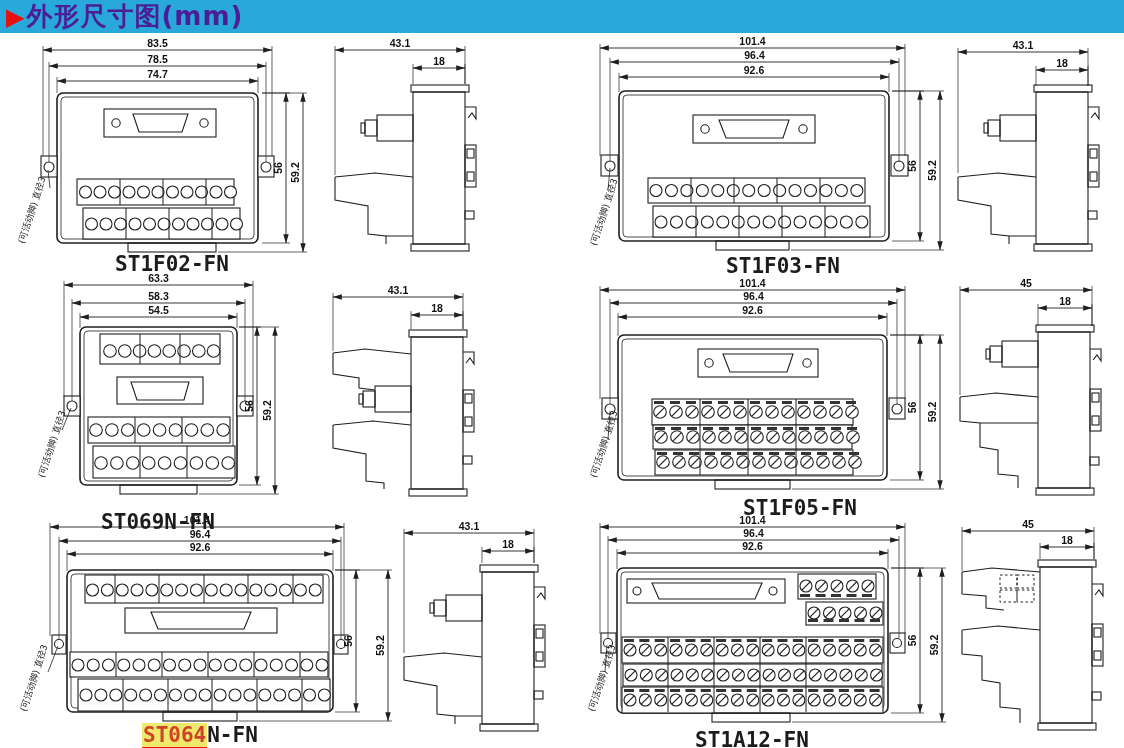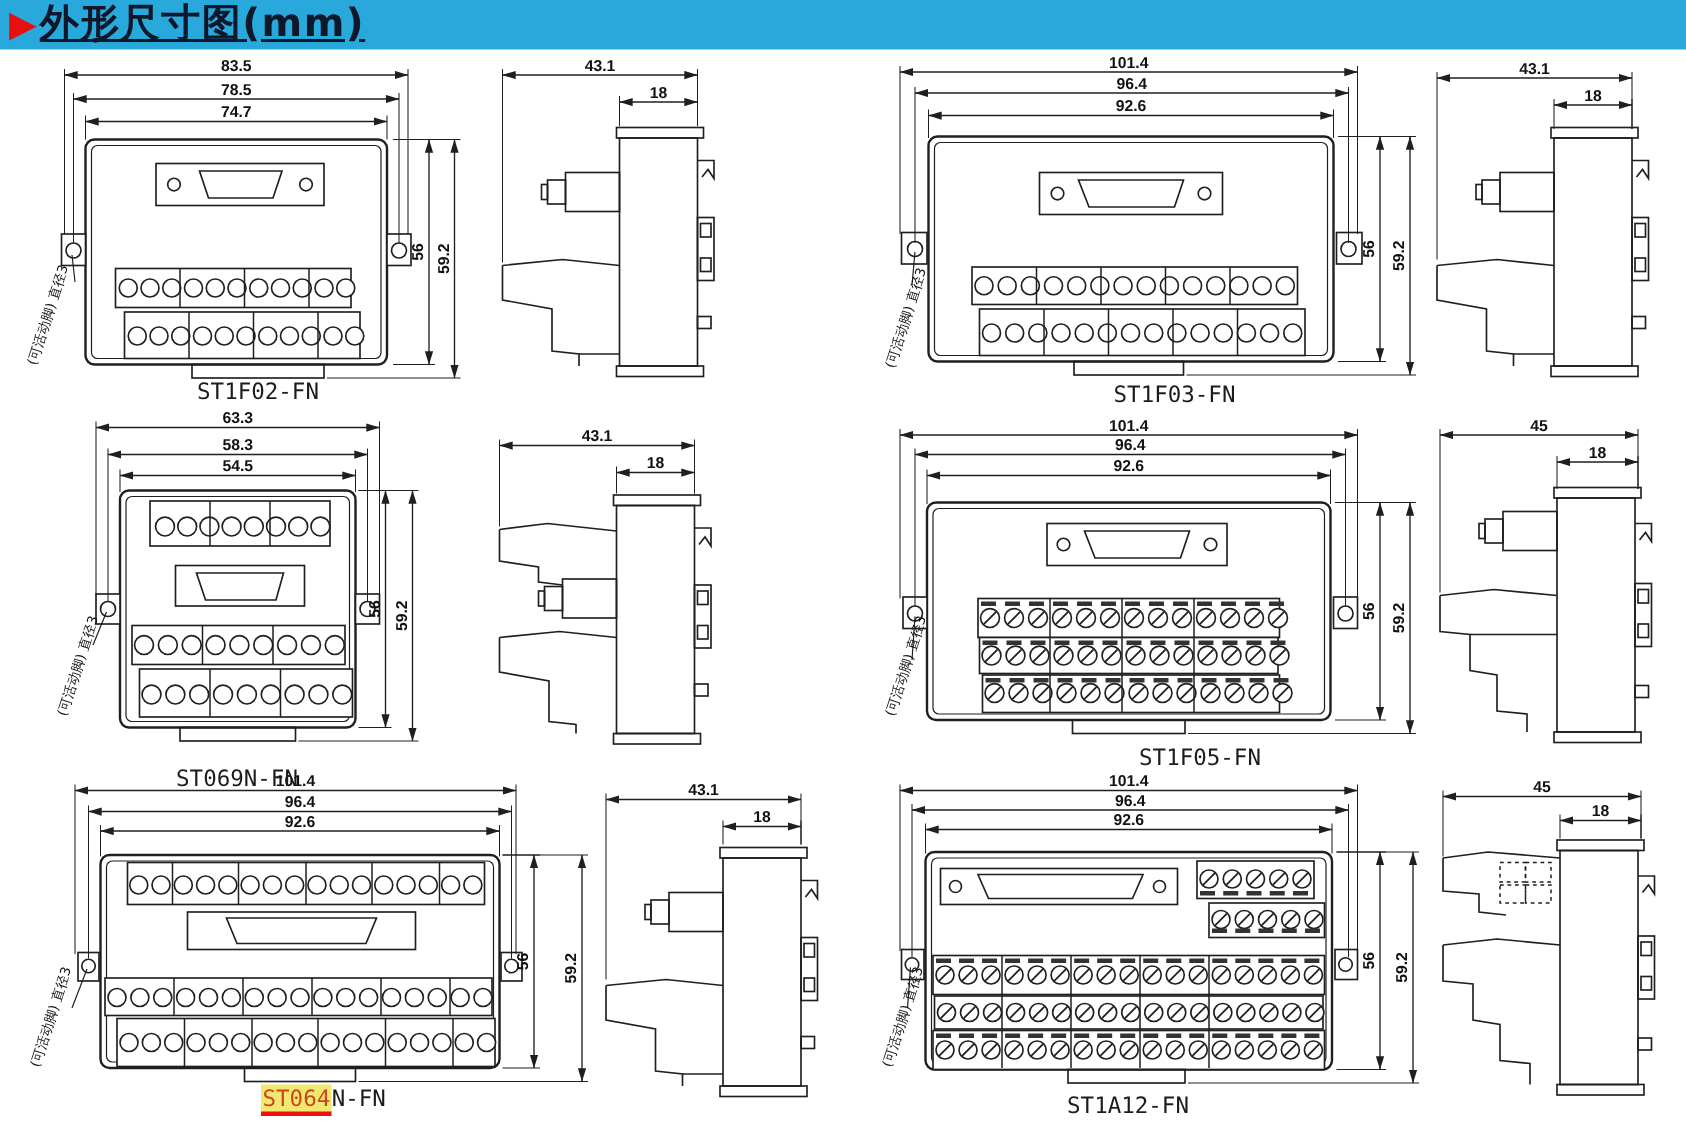--- a/index.html
+++ b/index.html
@@ -1,28 +1,28 @@
 <!DOCTYPE html>
 <html><head>
 <meta charset="utf-8">
 <style>
   html,body{margin:0;padding:0;background:#fff;}
   .stage{position:relative;width:1124px;height:748px;background:#fff;overflow:hidden;
          font-family:"Liberation Sans",sans-serif;}
   .banner{position:absolute;left:0;top:0;width:1124px;height:33px;background:#29a8dc;
           display:flex;align-items:center;}
   .banner .arrow{color:#e8100e;font-size:24px;line-height:33px;margin:0 2px 0 6px;}
-  .banner .title{color:#0f172a;font-size:26px;font-weight:700;letter-spacing:1px;
-                 font-family:"DejaVu Sans",sans-serif;line-height:33px;text-decoration:underline;}
+  .banner .title{color:#4c1d95;font-size:26px;font-weight:700;letter-spacing:1px;
+                 font-family:"DejaVu Sans",sans-serif;line-height:33px;}
   svg.canvas{position:absolute;left:0;top:0;}
   text.dim{font:700 10.5px "Liberation Sans",sans-serif;fill:#111;}
   text.note{font:9px "DejaVu Sans",sans-serif;fill:#111;}
-  .mlabel{position:absolute;font-family:"DejaVu Sans Mono",monospace;font-size:15px;
-          font-weight:400;color:#1c1c1c;white-space:nowrap;transform:translateX(-50%);}
-  .mlabel.noshift{transform:none;margin-left:32px;}
+  .mlabel{position:absolute;font-family:"DejaVu Sans Mono",monospace;font-size:21px;
+          font-weight:700;color:#1c1c1c;white-space:nowrap;transform:translateX(-50%);}
+  .mlabel.noshift{transform:none;}
   .hl{background:#efe96d;color:#cf4426;border-bottom:3px solid #ee1111;padding:0 1px;}
 </style>
 </head>
 <body>
 
 <div class="stage">
 
   <div class="banner">
     <span class="arrow">▶</span>
     <span class="title">外形尺寸图(mm)</span>

